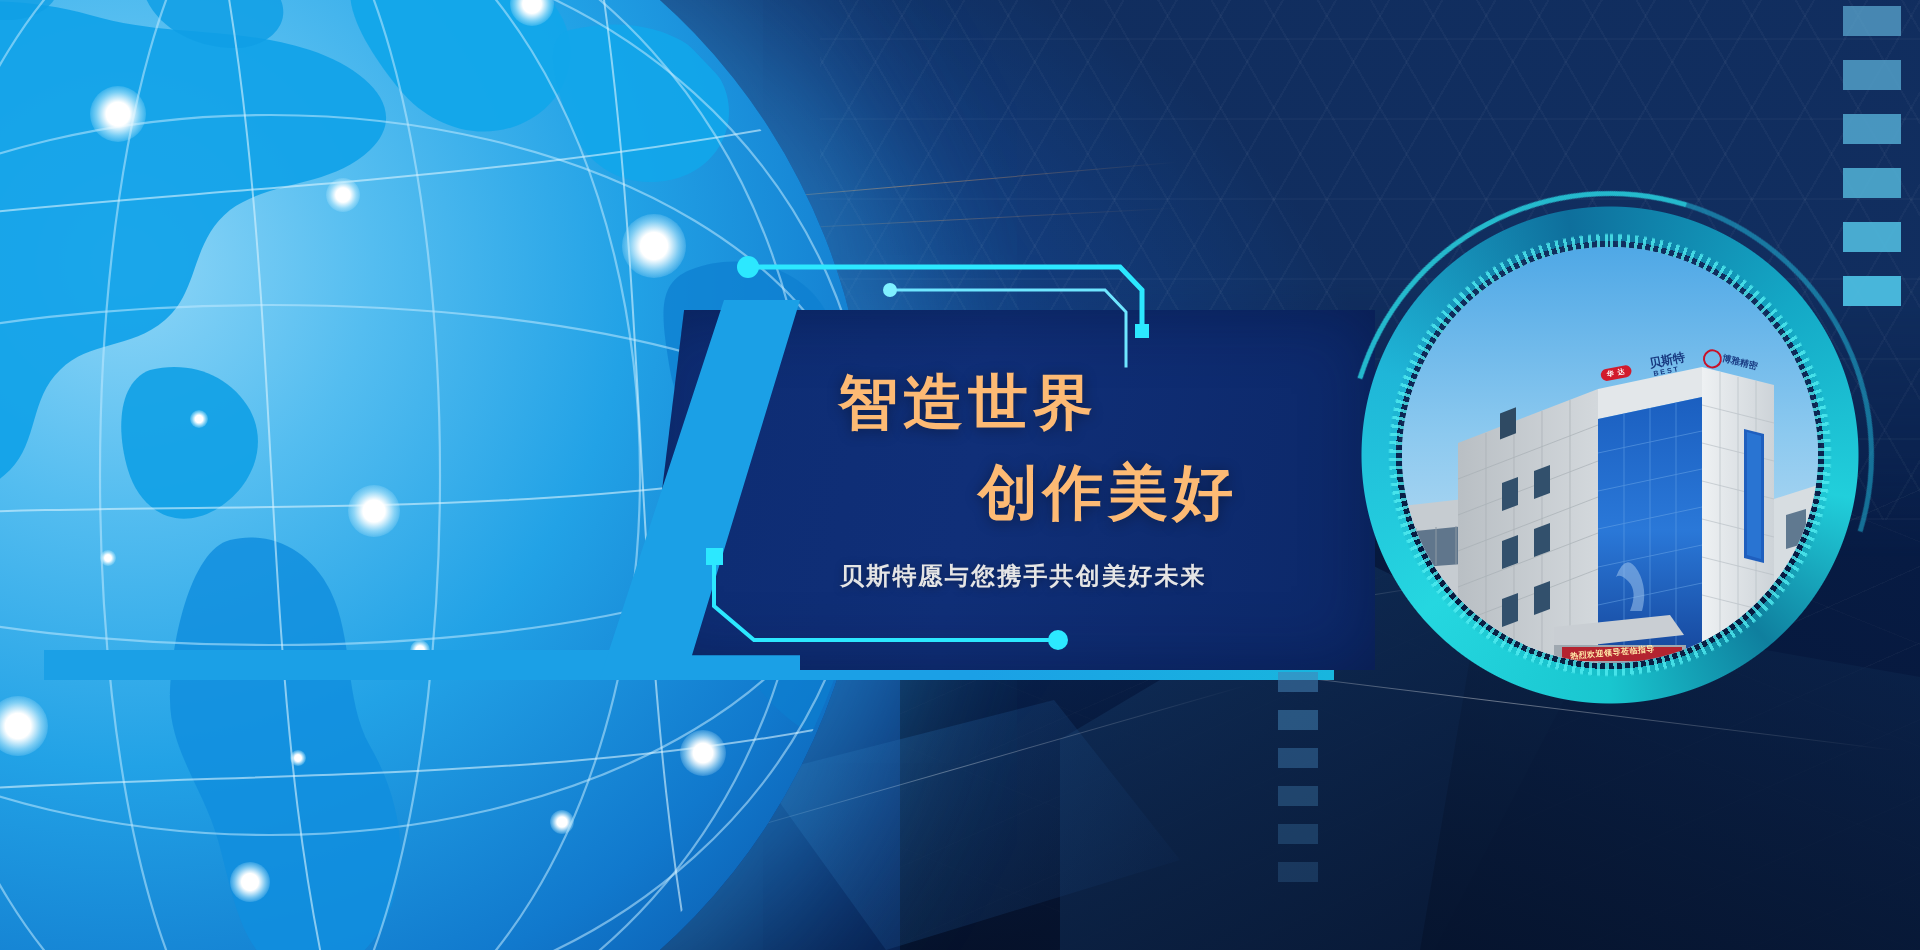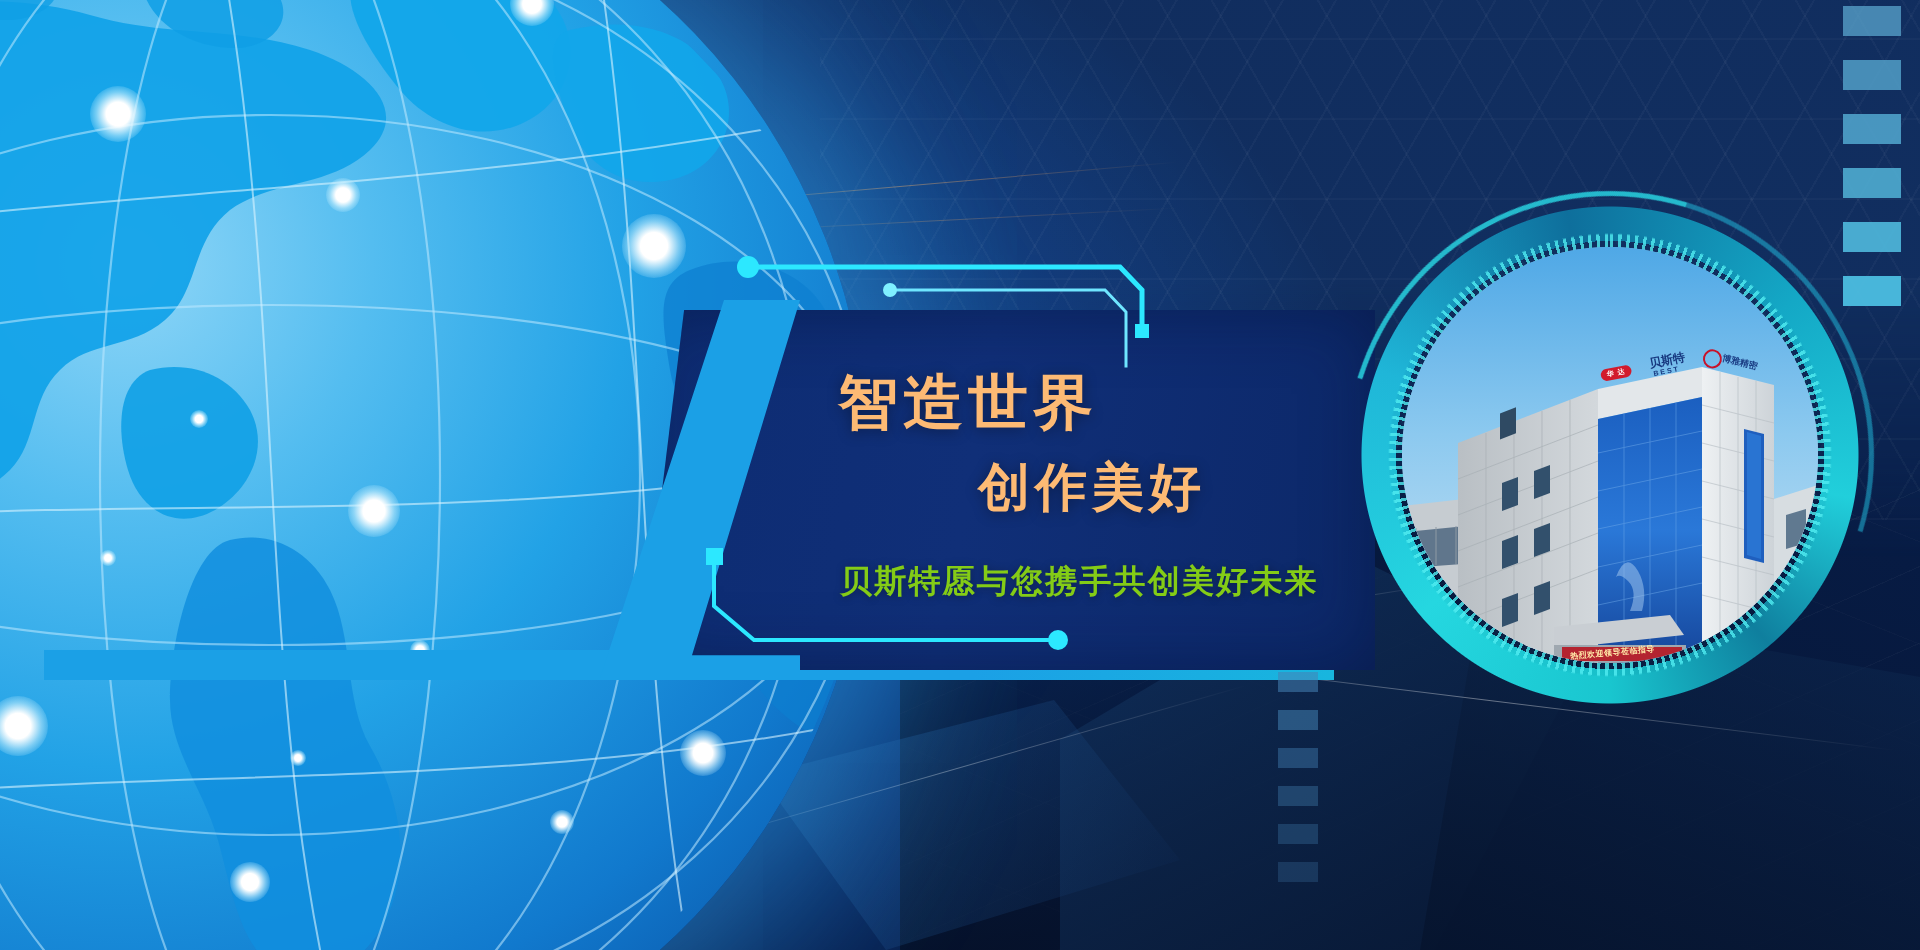--- a/index.html
+++ b/index.html
@@ -84,23 +84,23 @@
   .trace{position:absolute;pointer-events:none;}
   .trace svg{display:block;overflow:visible;}
 
   
   .headline{
     position:absolute;color:#fdba74;font-weight:700;letter-spacing:5px;
     text-shadow:0 2px 14px rgba(0,0,0,.38);
     white-space:nowrap;
   }
   .h-line1{left:838px;top:363px;font-size:60px;}
-  .h-line2{left:978px;top:453px;font-size:52px;}
+  .h-line2{left:978px;top:453px;font-size:60px;}
   .subline{
-    position:absolute;left:840px;top:560px;color:#84cc16;font-size:32px;
+    position:absolute;left:840px;top:560px;color:#e5e5e5;font-size:24px;
     font-weight:700;letter-spacing:2.2px;white-space:nowrap;
     text-shadow:0 1px 8px rgba(0,0,0,.35);
   }
 
   
   .photo-wrap{position:absolute;left:1360px;top:205px;width:500px;height:500px;}
   .ring-outer{
     position:absolute;inset:0;border-radius:50%;
     background:conic-gradient(from 140deg,#0f7f9e 0deg,#19c6cf 40deg,#25d7e0 90deg,#1fb6d8 150deg,#0e6f9c 210deg,#14a8c6 270deg,#21cfdb 320deg,#0f7f9e 360deg);
     -webkit-mask:radial-gradient(circle, transparent 0 214px, #000 214px 248px, transparent 249px);

